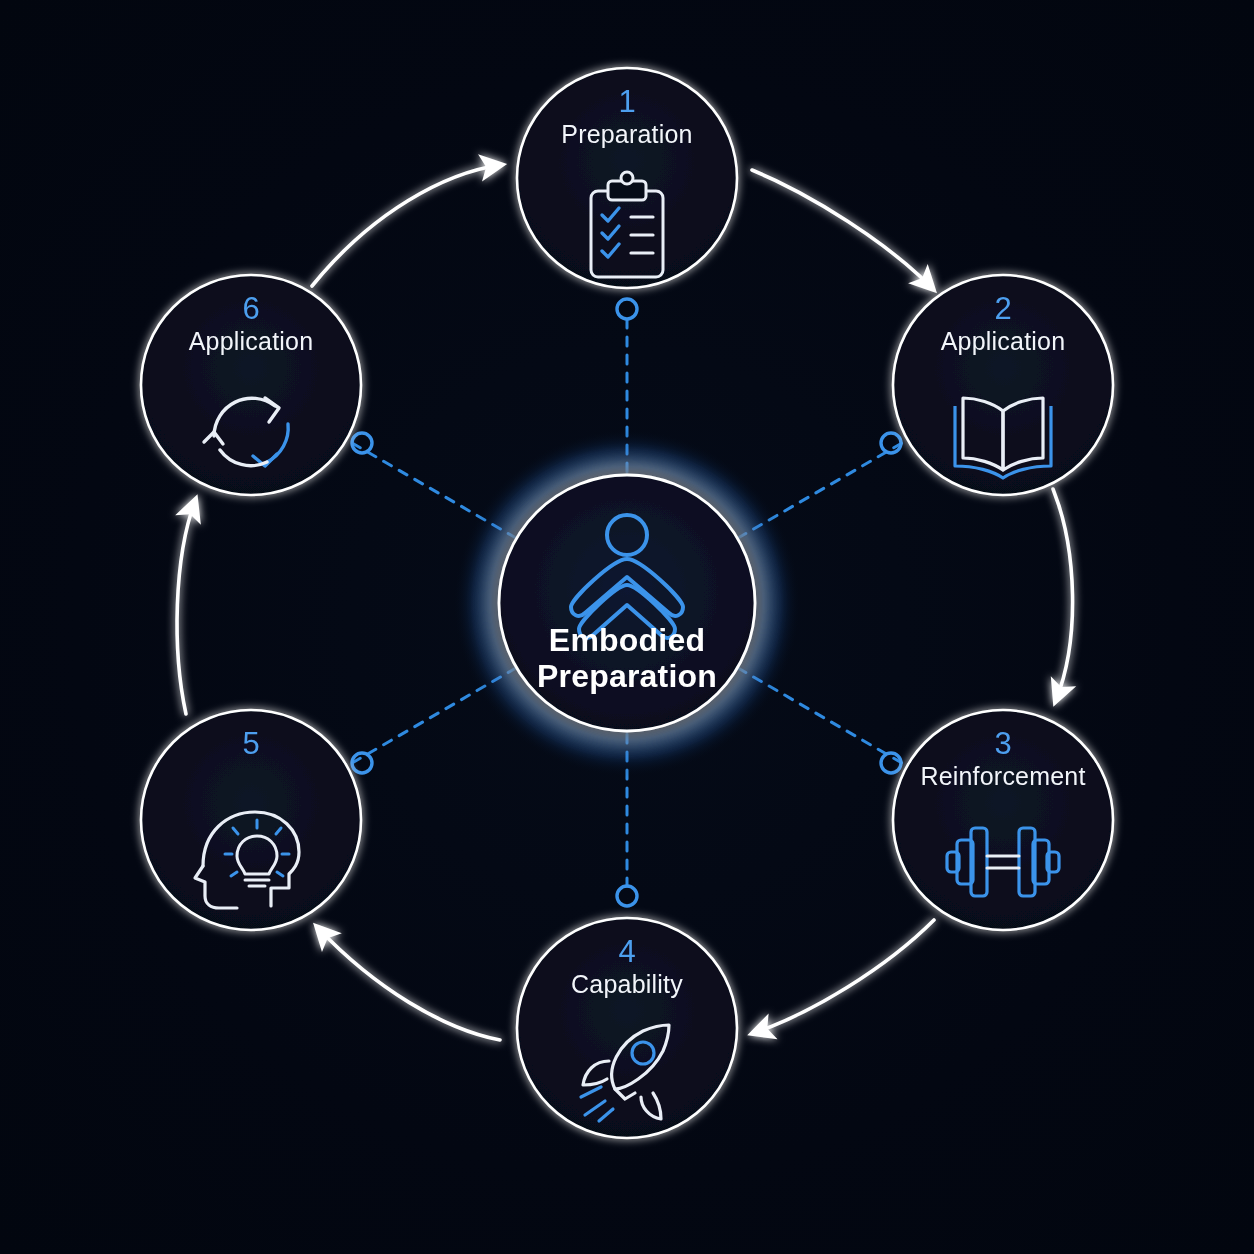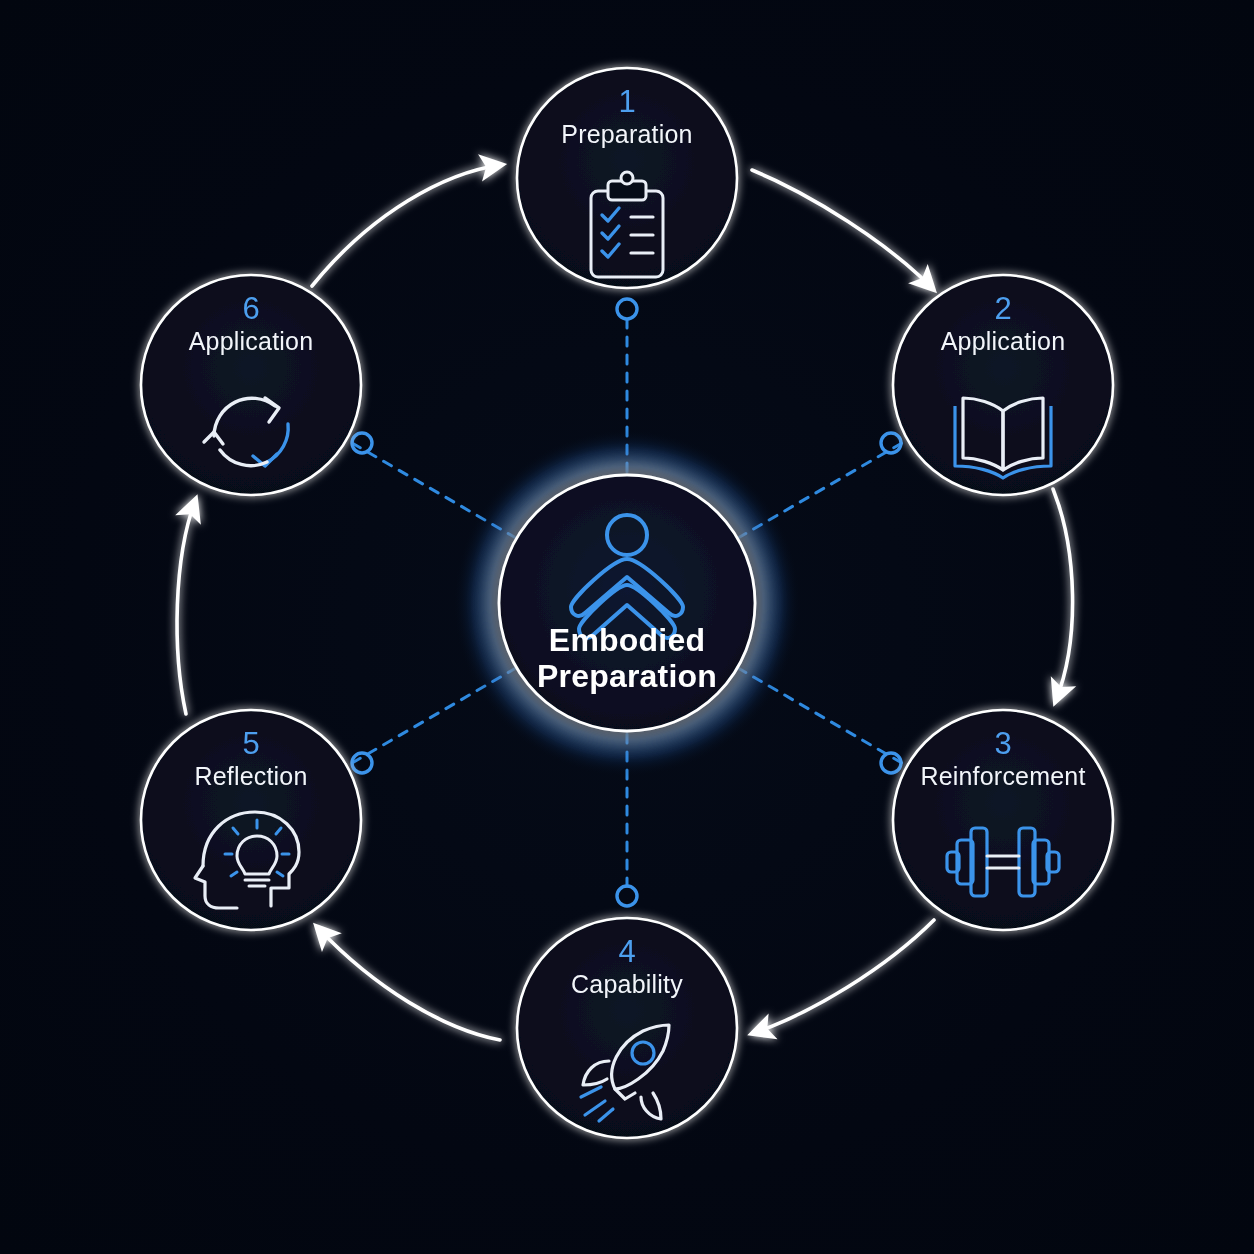--- a/index.html
+++ b/index.html
@@ -192,21 +192,20 @@
   <div class="node-label-wrap" style="left:868px;top:727px;width:270px;">
     <div class="node-num">3</div>
     <div class="node-name">Reinforcement</div>
   </div>
   <div class="node-label-wrap" style="left:492px;top:935px;width:270px;">
     <div class="node-num">4</div>
     <div class="node-name">Capability</div>
   </div>
   <div class="node-label-wrap" style="left:116px;top:727px;width:270px;">
     <div class="node-num">5</div>
-    <div class="node-name">Reflection</div>
   </div>
   <div class="node-label-wrap" style="left:116px;top:292px;width:270px;">
     <div class="node-num">6</div>
     <div class="node-name">Application</div>
   </div>
 
   <div class="node-label-wrap" style="left:477px;top:622px;width:300px;">
     <div class="center-name">Embodied</div>
     <div class="center-name">Preparation</div>
   </div>

